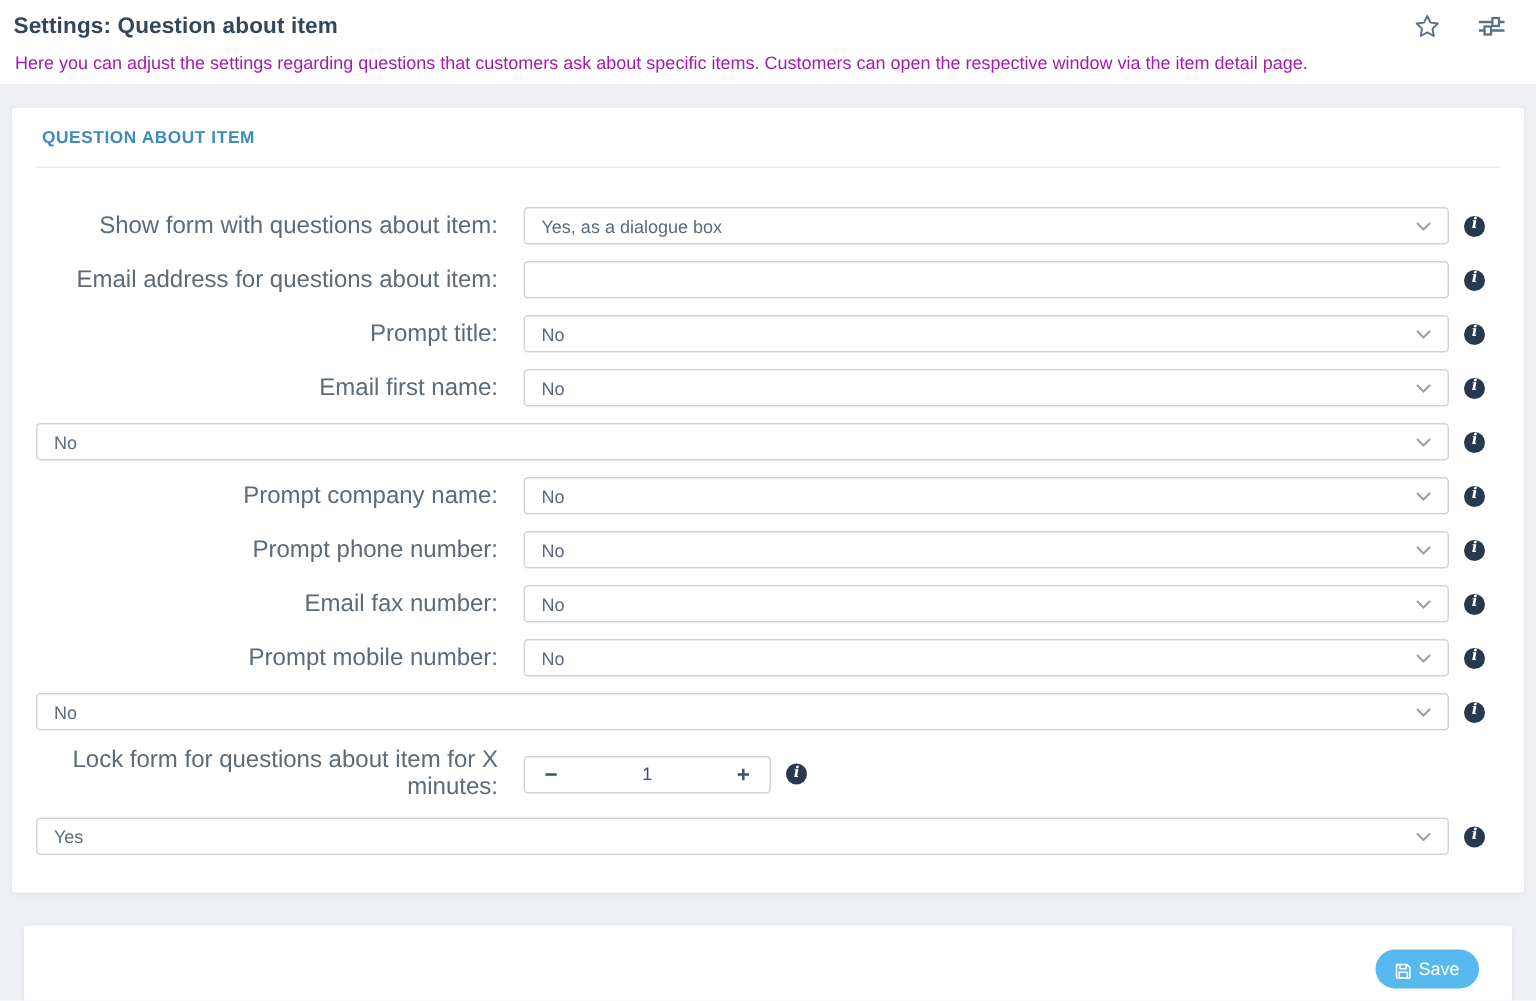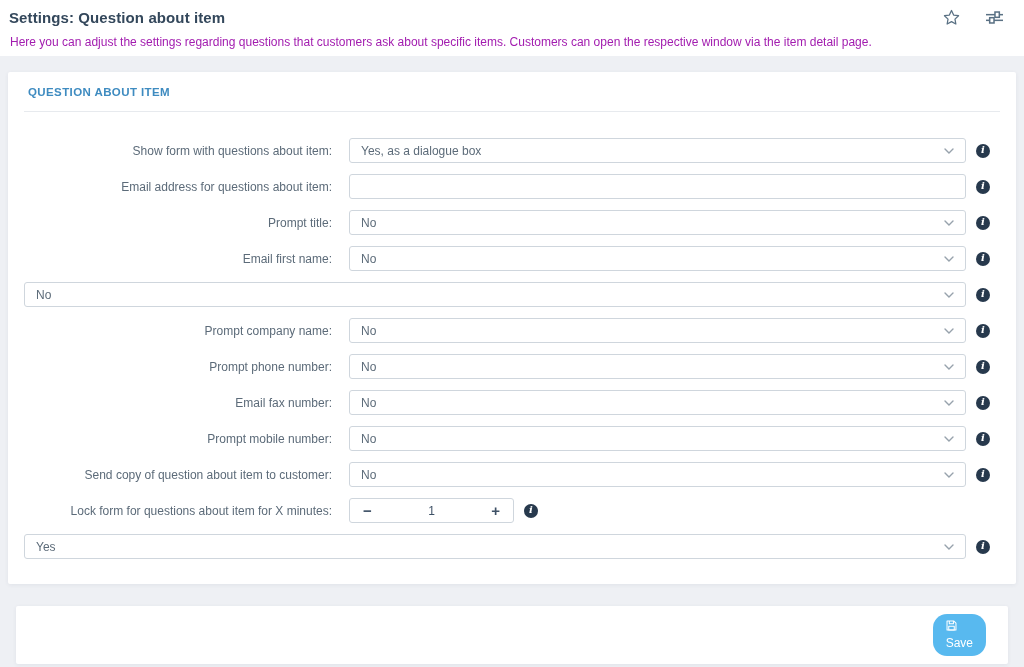--- a/index.html
+++ b/index.html
@@ -48,21 +48,21 @@
     padding: 2px 4px 13px;
     border-bottom: 1px solid #e7eaee;
     margin-bottom: 26px;
   }
   
   .form-row { display: flex; align-items: center; margin-bottom: 11px; }
   .field-label {
     flex: 0 0 325px;
     text-align: right;
     padding-right: 17px;
-    font-size: 12px;
+    font-size: 16px;
     color: #5c6b79;
   }
   .ctrl-flex { flex: 1; min-width: 0; }
   .ctrl-fixed { flex: 0 0 165px; }
   .select, .text-input, .stepper {
     height: 25px;
     border: 1px solid #cfd6dd;
     border-radius: 3px;
     background: #fff;
     width: 100%;
@@ -134,31 +134,30 @@
     background: #ffffff;
     border-radius: 2px;
     box-shadow: 0 1px 4px rgba(40,60,90,0.07);
     display: flex;
     align-items: center;
     justify-content: flex-end;
     padding-right: 22px;
   }
   .save-btn {
     display: inline-flex;
-    align-items: flex-start;
+    align-items: flex-end;
     gap: 5px;
     background: #58b9ef;
     color: #ffffff;
     border: none;
     border-radius: 14px;
     padding: 6px 13px;
     font-size: 12px;
     font-family: inherit;
     cursor: pointer;
-    flex-direction: column;
   }
 </style>
 </head>
 <body>
 
 <header class="page-header">
   <div class="header-top">
     <h1 class="page-title">Settings: Question about item</h1>
     <div class="header-icons">
       <span class="header-icon">
@@ -313,21 +312,20 @@
                   <path d="M1 1 L5 5 L9 1"></path>
                 </svg>
               </span>
             </div>
           </div>
           <span class="info-wrap">
             <span class="info-icon">i</span>
           </span>
         </div>
         <div class="form-row">
-          <div class="field-label">Send copy of question about item to customer:</div>
           <div class="ctrl-flex">
             <div class="select">
               <span class="select-value">No</span>
               <span class="chevron">
                 <svg width="10" height="6" viewBox="0 0 10 6" fill="none" stroke="#97a2ac" stroke-width="1.4" stroke-linecap="round">
                   <path d="M1 1 L5 5 L9 1"></path>
                 </svg>
               </span>
             </div>
           </div>

